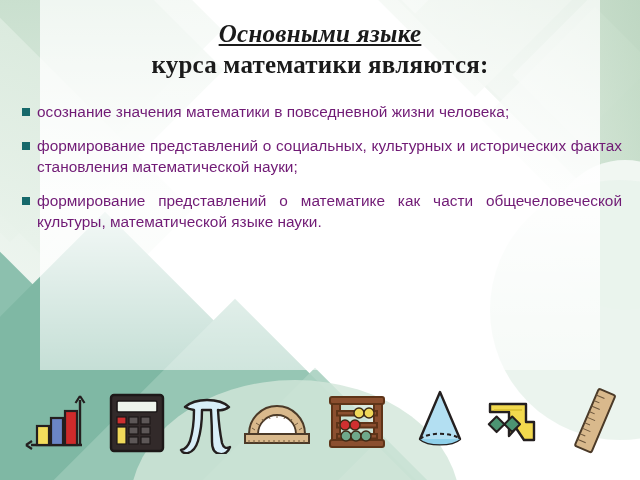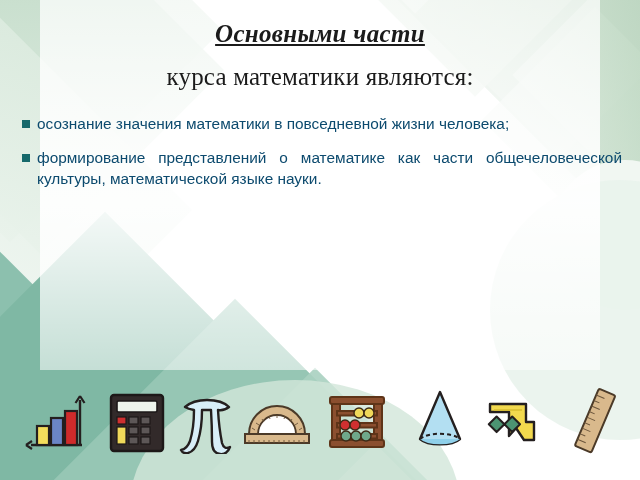--- a/index.html
+++ b/index.html
@@ -173,33 +173,33 @@
   .title-line1 {
     font-size: 25px;
     font-weight: bold;
     font-style: italic;
     text-decoration: underline;
     letter-spacing: .3px;
     line-height: 1.25;
   }
   .title-line2 {
     font-size: 25px;
-    font-weight: normal;
+    font-weight: bold;
     line-height: 1.3;
-    margin-top: 12px;
+    margin-top: 0;
     letter-spacing: .2px;
   }
 
   .bullets {
     margin: 20px 18px 0 22px;
   }
   .bullet {
     position: relative;
     display: block;
-    color: #0c4a6e;
+    color: #701a75;
     font-size: 15.4px;
     line-height: 1.33;
     text-align: justify;
     text-justify: inter-word;
     margin-bottom: 14px;
     padding-left: 15px;
   }
   .bullet:last-child { margin-bottom: 0; }
   .bullet .sq {
     position: absolute;
@@ -254,28 +254,32 @@
         <stop offset="0%" stop-color="#ffffff" stop-opacity="0.72"></stop>
         <stop offset="55%" stop-color="#ffffff" stop-opacity="0.93"></stop>
         <stop offset="100%" stop-color="#ffffff" stop-opacity="0.55"></stop>
       </linearGradient>
     </defs>
     <rect x="40" y="0" width="560" height="370" fill="url(#fadeDown)"></rect>
   </svg>
 
   <div class="content">
     <div class="title-block">
-      <div class="title-line1">Основными части</div>
+      <div class="title-line1">Основными языке</div>
       <div class="title-line2">курса математики являются:</div>
     </div>
 
     <div class="bullets">
       <div class="bullet">
         <span class="sq"></span>
         <span class="txt">осознание значения математики в повседневной жизни человека;</span>
+      </div>
+      <div class="bullet">
+        <span class="sq"></span>
+        <span class="txt">формирование представлений о социальных, культурных и исторических фактах становления математической науки;</span>
       </div>
       <div class="bullet">
         <span class="sq"></span>
         <span class="txt">формирование представлений о математике как части общечеловеческой культуры, математической языке науки.</span>
       </div>
     </div>
   </div>
 
   <div class="icons">
 

